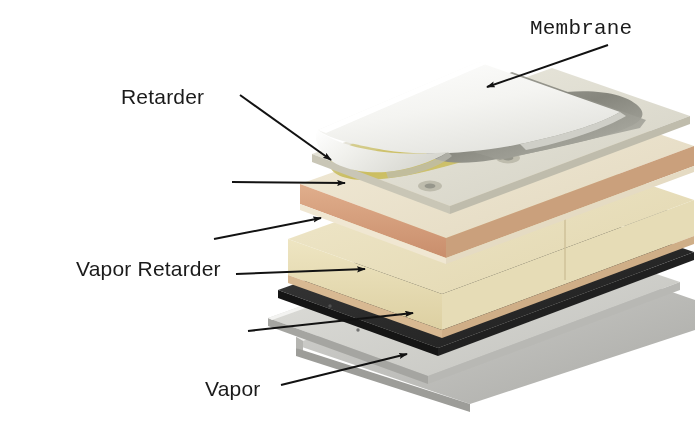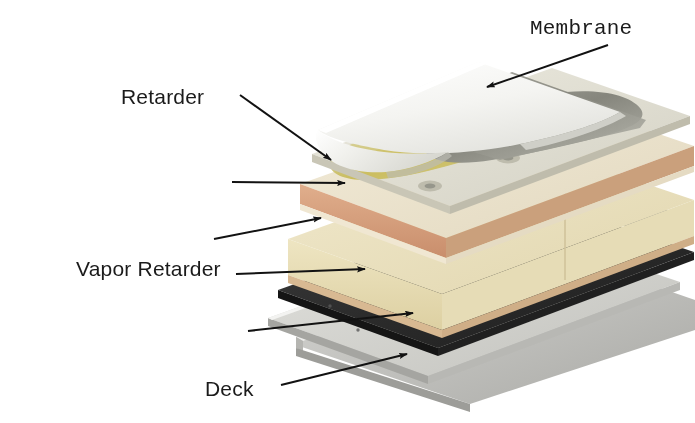--- a/index.html
+++ b/index.html
@@ -216,15 +216,15 @@
       <line class="arrow-line" x1="214" y1="239" x2="321" y2="218" marker-end="url(#arrowhead)"></line>
       <line class="arrow-line" x1="236" y1="274" x2="365" y2="269" marker-end="url(#arrowhead)"></line>
       <line class="arrow-line" x1="248" y1="331" x2="413" y2="313" marker-end="url(#arrowhead)"></line>
       <line class="arrow-line" x1="281" y1="385" x2="407" y2="354" marker-end="url(#arrowhead)"></line>
     </g>
   </svg>
 
   <div class="label" style="left:530px; top:18px;font-family:Liberation Mono, monospace;">Membrane</div>
   <div class="label" style="left:121px; top:86px;">Retarder</div>
   <div class="label" style="left:35px; top:258px;margin-left:41px;">Vapor Retarder</div>
-  <div class="label" style="left:205px; top:378px;">Deck</div>
+  <div class="label" style="left:205px; top:378px;">Vapor</div>
 
 </div>
 
 </body></html>

